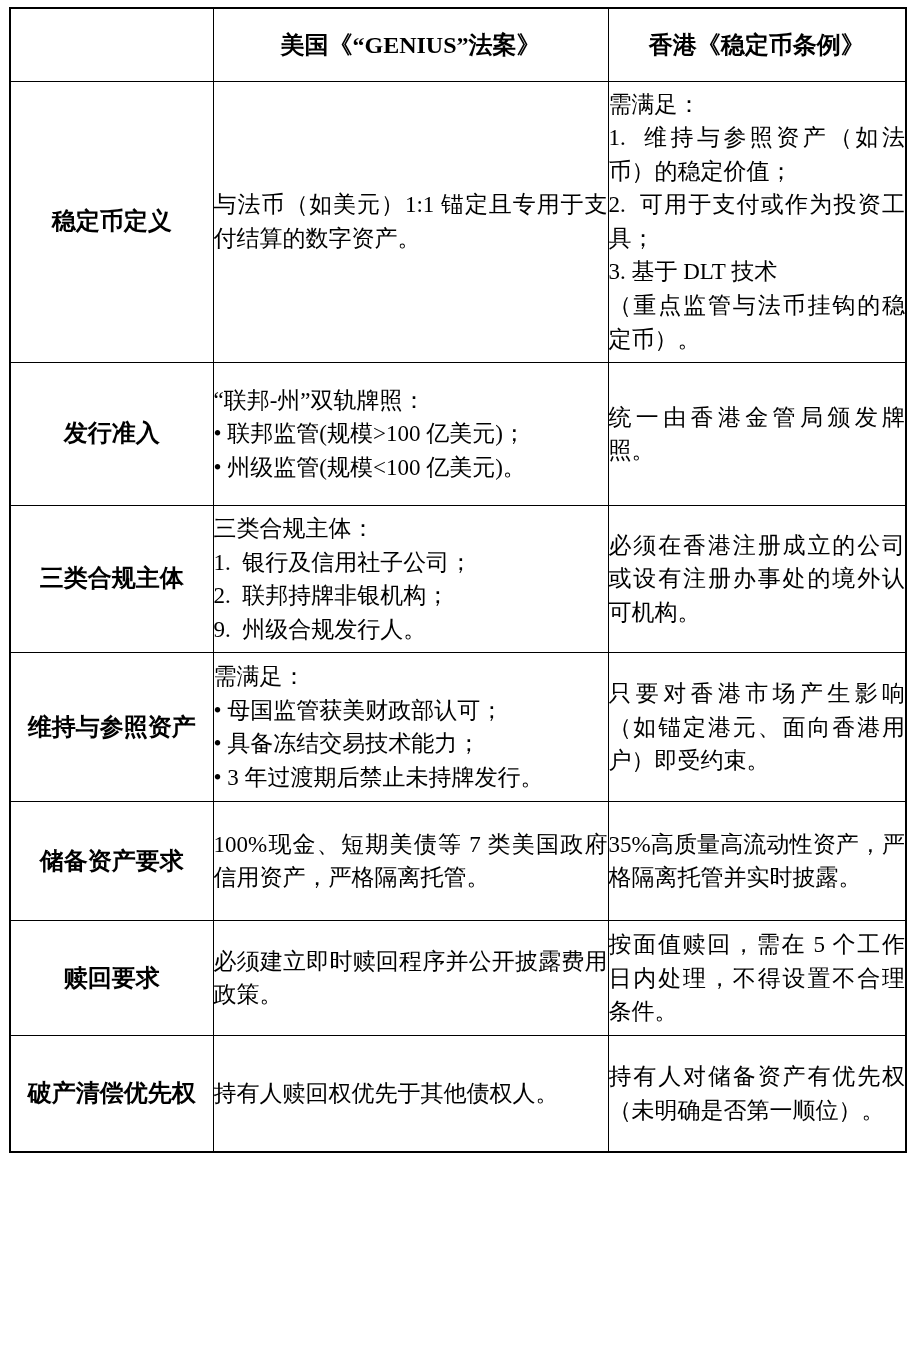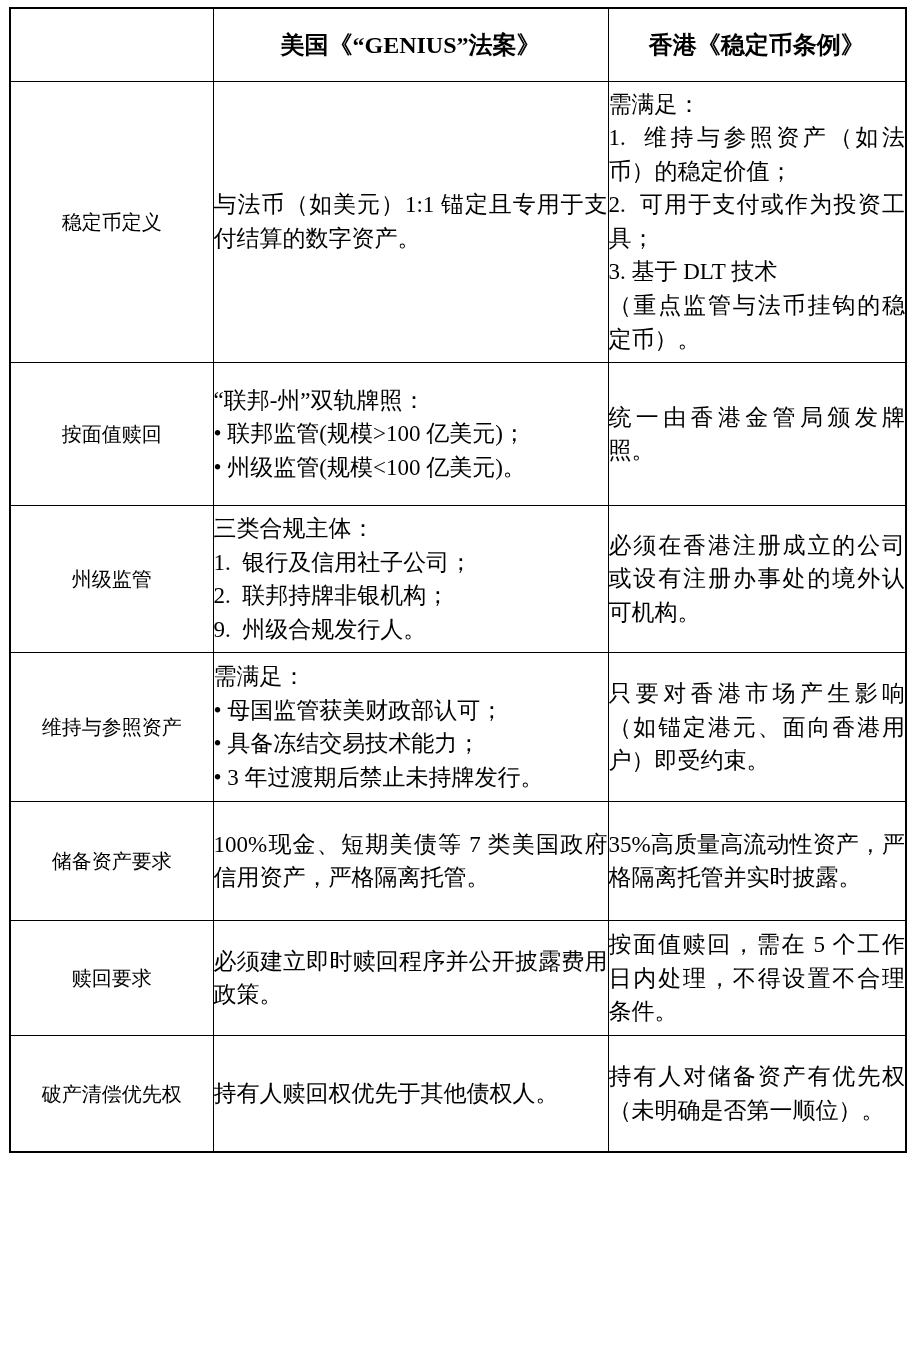--- a/index.html
+++ b/index.html
@@ -23,22 +23,22 @@
   col.c1{width:203px;}
   col.c2{width:395px;}
   col.c3{width:298px;}
   th.head{
     font-size:24px;
     font-weight:bold;
     text-align:center;
     padding:4px 8px;
   }
   td.label{
-    font-size:20px;
-    font-weight:normal;
+    font-size:24px;
+    font-weight:bold;
     text-align:center;
     padding:4px 8px;
     white-space:pre-wrap;
     line-height:1.4;
   }
   td.content{
     font-size:23px;
     line-height:1.46;
     padding:6px 0;
     text-align:justify;
@@ -78,28 +78,28 @@
       <tr class="r1">
         <td class="label">稳定币定义</td>
         <td class="content">与法币（如美元）1:1 锚定且专用于支付结算的数字资产。</td>
         <td class="content">需满足：
 1.  维持与参照资产（如法币）的稳定价值；
 2.  可用于支付或作为投资工具；
 3. 基于 DLT 技术
 （重点监管与法币挂钩的稳定币）。</td>
       </tr>
       <tr class="r2">
-        <td class="label">按面值赎回</td>
+        <td class="label">发行准入</td>
         <td class="content">“联邦-州”双轨牌照：
 • 联邦监管(规模&gt;100 亿美元)；
 • 州级监管(规模&lt;100 亿美元)。</td>
         <td class="content">统一由香港金管局颁发牌照。</td>
       </tr>
       <tr class="r3">
-        <td class="label">州级监管</td>
+        <td class="label">三类合规主体</td>
         <td class="content">三类合规主体：
 1.  银行及信用社子公司；
 2.  联邦持牌非银机构；
 9.  州级合规发行人。</td>
         <td class="content">必须在香港注册成立的公司或设有注册办事处的境外认可机构。</td>
       </tr>
       <tr class="r4">
         <td class="label">维持与参照资产</td>
         <td class="content">需满足：
 • 母国监管获美财政部认可；

